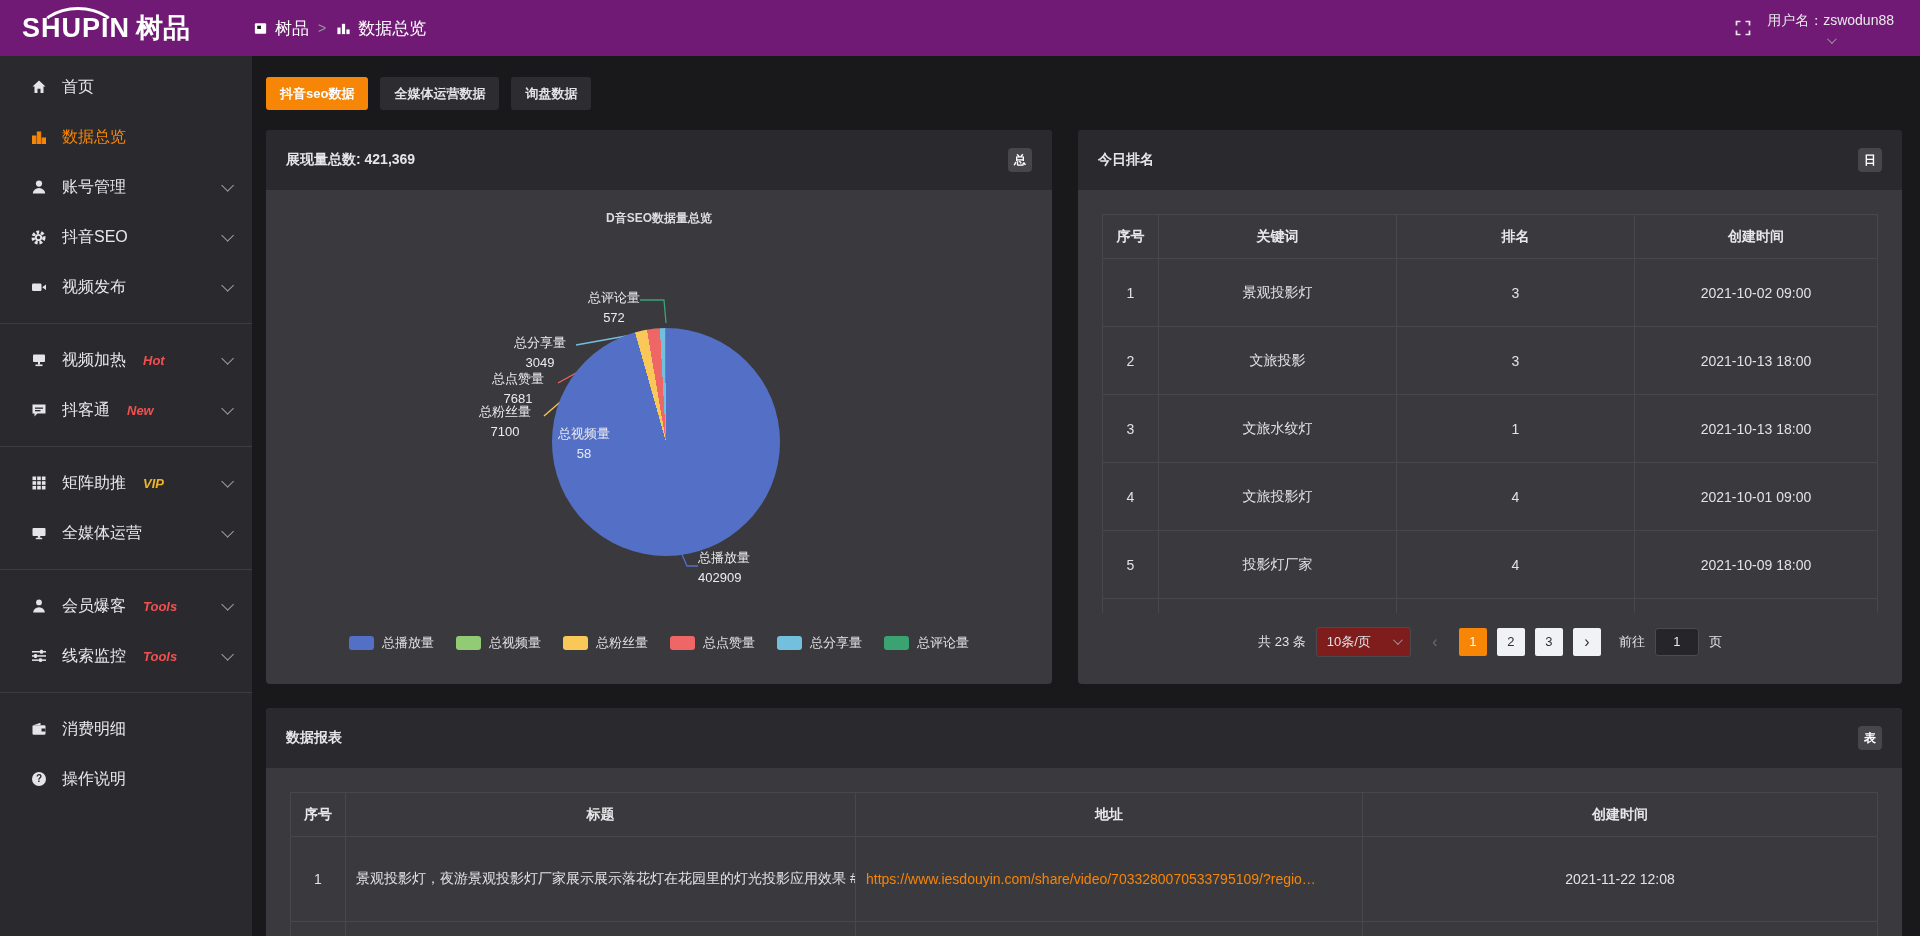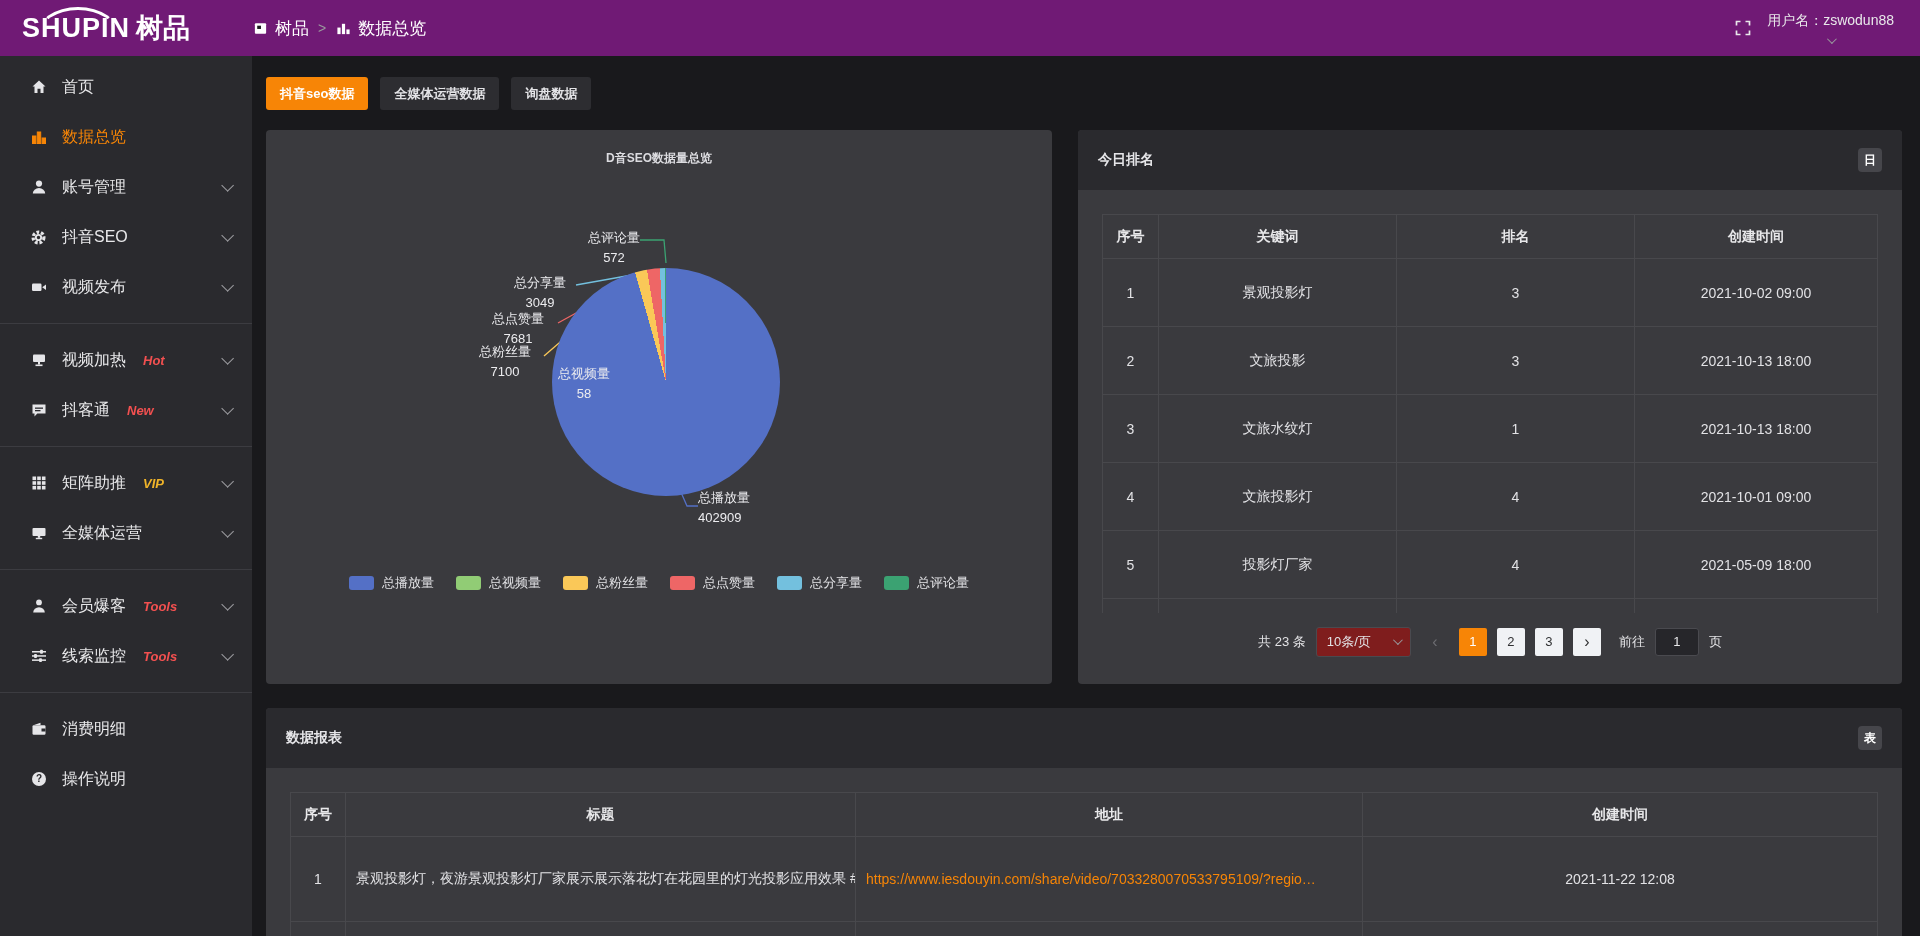--- a/index.html
+++ b/index.html
@@ -326,20 +326,24 @@
 
     <div class="tabs">
       <div class="tab active">抖音seo数据</div>
       <div class="tab">全媒体运营数据</div>
       <div class="tab">询盘数据</div>
     </div>
 
     <div class="panels-row">
 
       <section class="panel chart-panel">
+        <div class="panel-header">
+          <span>展现量总数: 421,369</span>
+          <span class="panel-badge">总</span>
+        </div>
         <div class="chart-body">
           <div class="chart-title">D音SEO数据量总览</div>
 
           <svg class="leaders" width="786" height="494">
             <polyline points="374,110 398,110 400,133" fill="none" stroke-width="1.3" stroke="#3ba272"></polyline>
             <polyline points="310,155 394,140" fill="none" stroke-width="1.3" stroke="#73c0de"></polyline>
             <polyline points="292,193 386,141" fill="none" stroke-width="1.3" stroke="#ee6666"></polyline>
             <polyline points="278,226 374,143" fill="none" stroke-width="1.3" stroke="#fac858"></polyline>
             <polyline points="414,360 421,376 432,376" fill="none" stroke-width="1.3" stroke="#5470c6"></polyline>
           </svg>
@@ -441,21 +445,21 @@
             <tr>
               <td>4</td>
               <td>文旅投影灯</td>
               <td>4</td>
               <td>2021-10-01 09:00</td>
             </tr>
             <tr>
               <td>5</td>
               <td>投影灯厂家</td>
               <td>4</td>
-              <td>2021-05-09 18:00</td>
+              <td>2021-10-09 18:00</td>
             </tr>
             <tr class="stub-row">
               <td></td>
                   <td></td>
                   <td></td>
                   <td></td>
             </tr>
           </tbody>
             </table>
 

